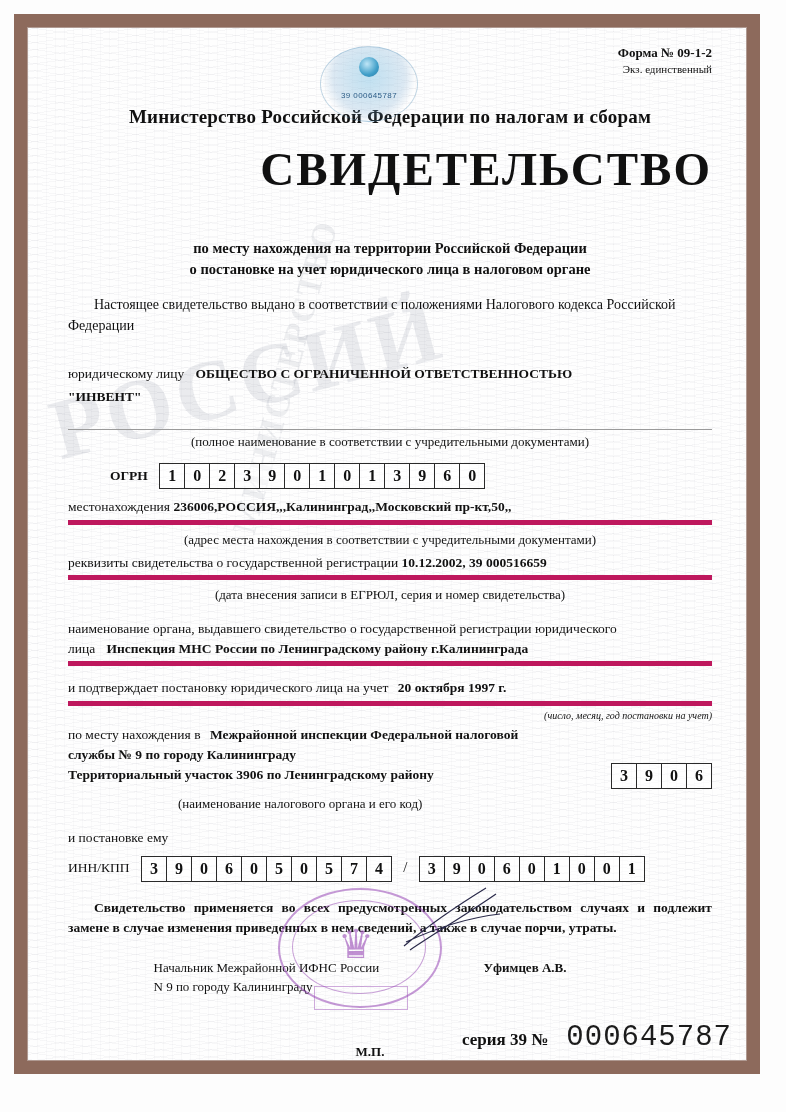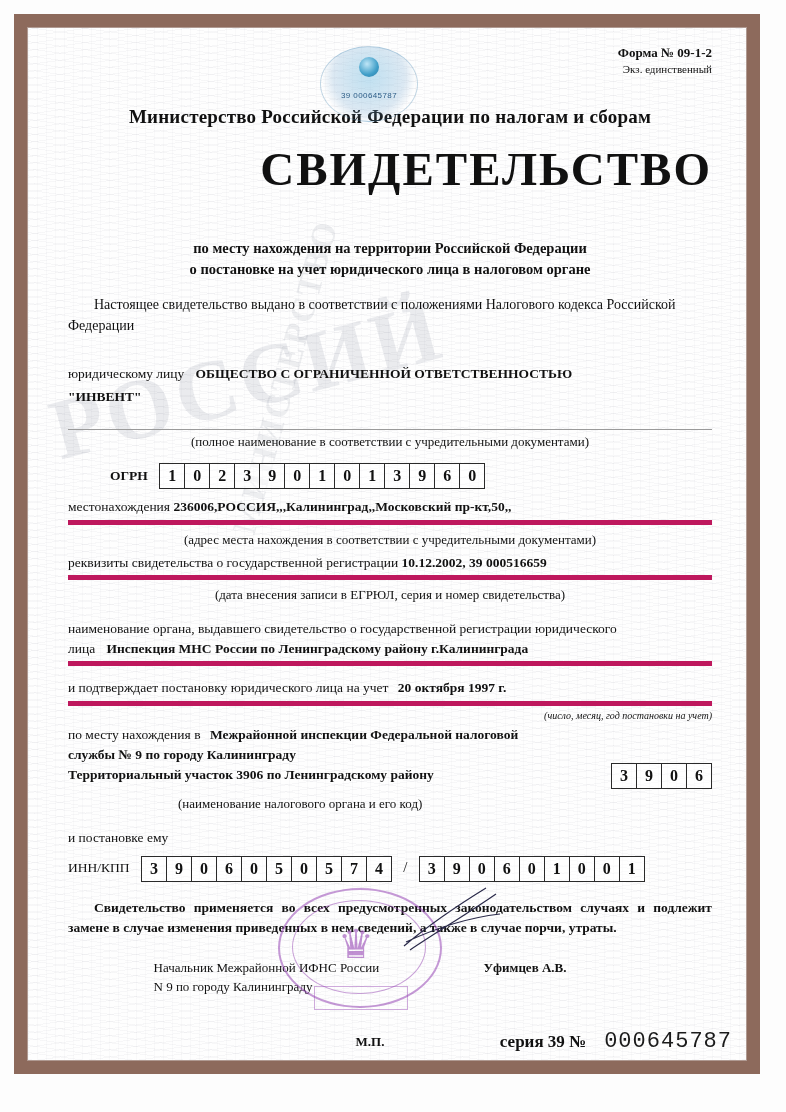--- a/index.html
+++ b/index.html
@@ -158,21 +158,21 @@
     margin-top:20px;
     font-size:13px;
     display:flex;justify-content:center;
     line-height:1.45;
   }
   .sign .left{width:330px;}
   .sign .right{padding-right:60px;font-weight:bold;}
   .mp{
     text-align:center;
     font-size:13px;font-weight:bold;
-    margin-top:38px;
+    margin-top:48px;
     margin-left:-40px;
   }
   .stamp{
     position:absolute;
     left:268px;top:886px;
     width:188px;height:120px;
     z-index:6;pointer-events:none;
   }
   .stamp .ring{
     position:absolute;left:10px;top:2px;
@@ -197,21 +197,21 @@
     border:1px solid rgba(150,70,180,.45);
   }
   .series{
     position:absolute;
     right:54px;bottom:58px;
     display:flex;align-items:baseline;gap:18px;
     z-index:5;
   }
   .series .lbl2{font-size:17px;font-weight:bold;}
   .series .num2{
-    font-size:22px;
+    font-size:29px;
     font-family:"Liberation Mono", monospace;
     letter-spacing:1px;
     color:#1b1b1b;
   }
   .scribble{
     position:absolute;left:400px;top:884px;width:120px;height:80px;z-index:7;
   }
 </style>
 </head>
 <body>

